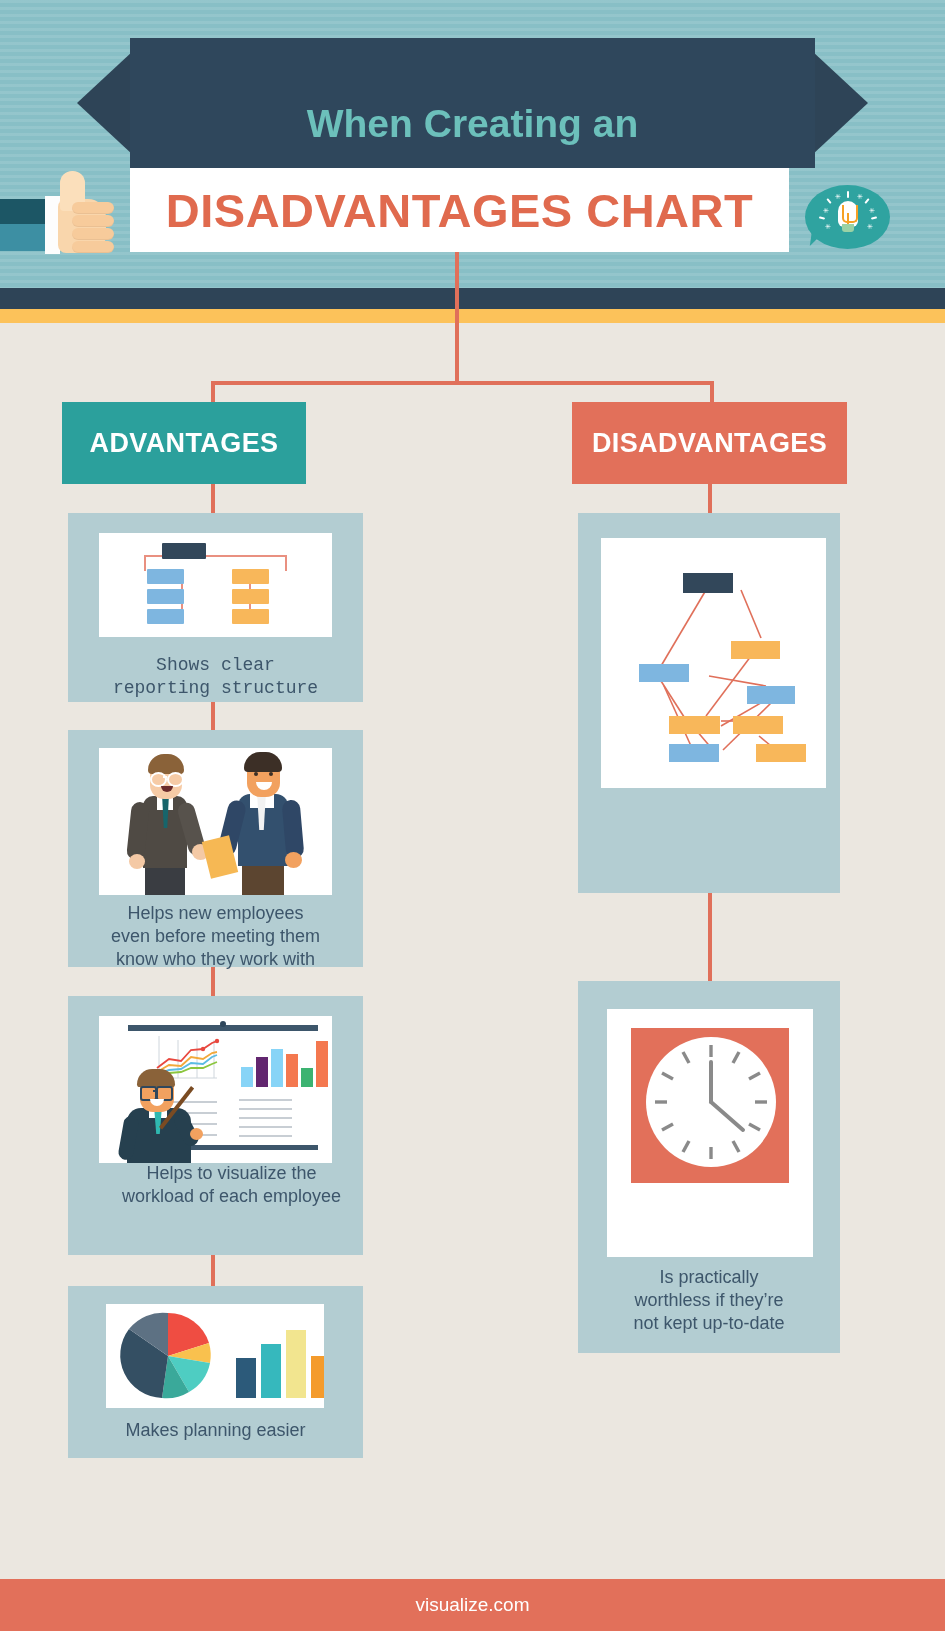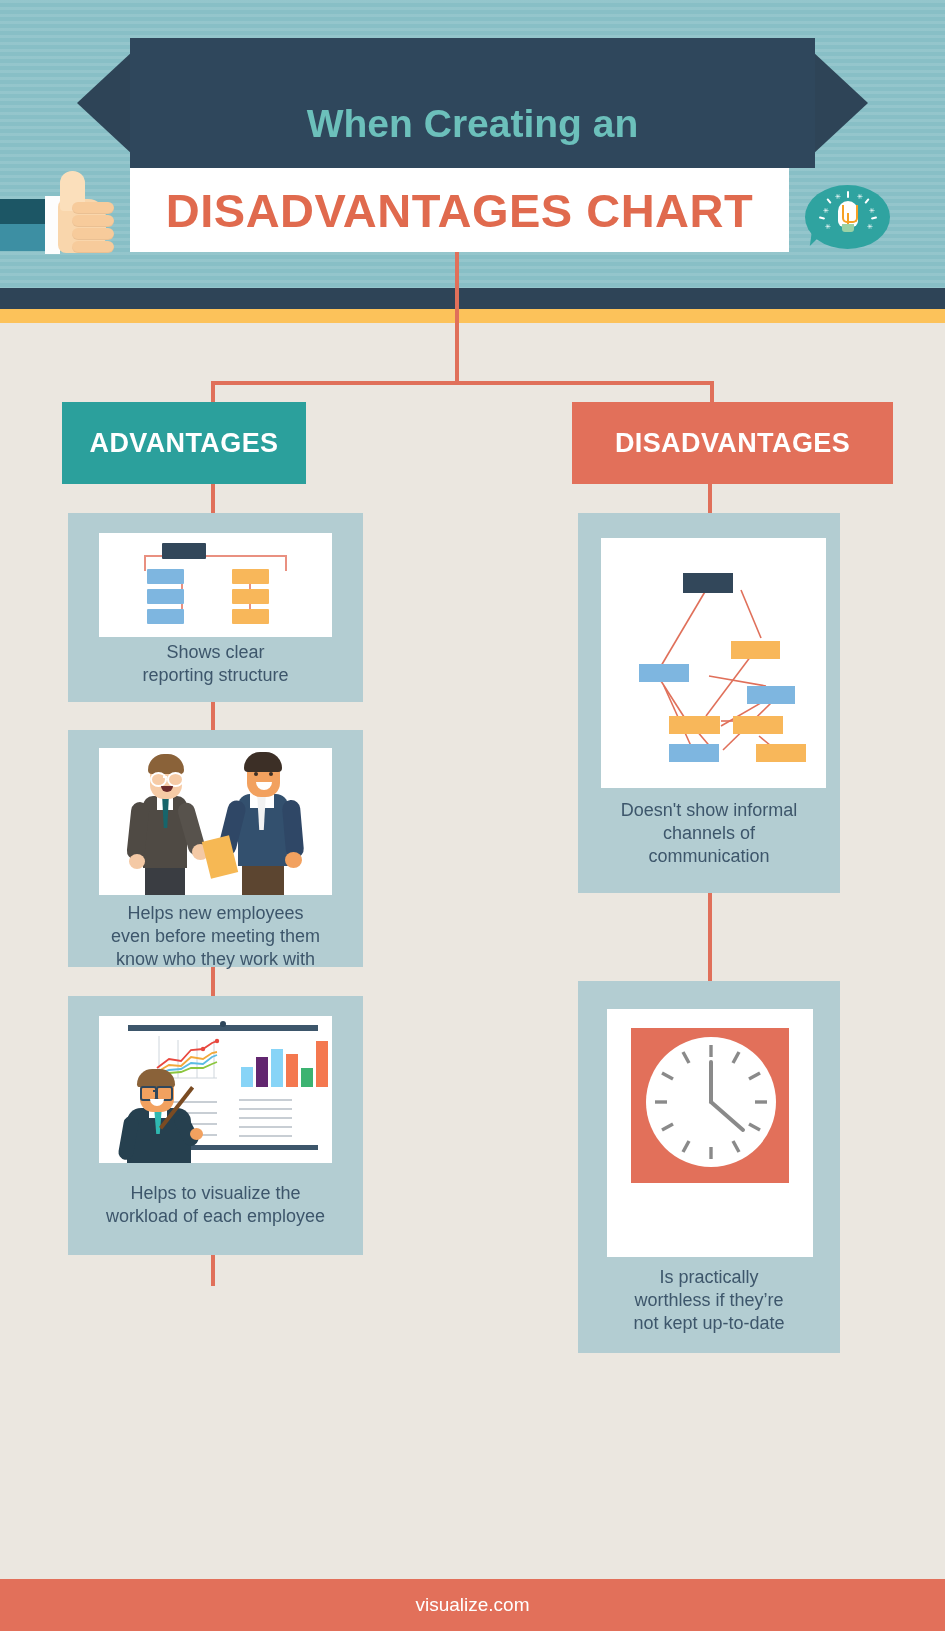--- a/index.html
+++ b/index.html
@@ -81,21 +81,21 @@
 
   
   .conn{position:absolute;background:#e0705a;}
 
   
   .col-head{
     position:absolute;height:82px;display:flex;align-items:center;justify-content:center;
     color:#ffffff;font-size:27px;font-weight:700;letter-spacing:.4px;
   }
   .col-head.adv{left:62px;top:402px;width:244px;background:#2ba09c;}
-  .col-head.dis{left:572px;top:402px;width:321px;background:#e2705a;}
+  .col-head.dis{left:572px;top:402px;width:275px;background:#e2705a;}
 
   
   .card{position:absolute;background:#b3cdd2;}
   .card .inner{background:#ffffff;position:absolute;left:0;top:0;}
   .card .cap{
     position:absolute;left:0;width:100%;text-align:center;
     color:#3d566b;font-size:18px;line-height:23px;font-family:"Liberation Sans", sans-serif;
   }
 
   
@@ -204,21 +204,21 @@
         <div class="ln" style="left:150px;top:50px;width:2px;height:34px;"></div>
         <div class="node" style="left:63px;top:10px;width:44px;height:16px;background:#32475a;"></div>
         <div class="node" style="left:48px;top:36px;width:37px;height:15px;background:#7eb6e0;"></div>
         <div class="node" style="left:48px;top:56px;width:37px;height:15px;background:#7eb6e0;"></div>
         <div class="node" style="left:48px;top:76px;width:37px;height:15px;background:#7eb6e0;"></div>
         <div class="node" style="left:133px;top:36px;width:37px;height:15px;background:#f8b75a;"></div>
         <div class="node" style="left:133px;top:56px;width:37px;height:15px;background:#f8b75a;"></div>
         <div class="node" style="left:133px;top:76px;width:37px;height:15px;background:#f8b75a;"></div>
       </div>
     </div>
-    <div class="cap" style="top:128px;">
+    <div class="cap" style="top:141px;font-family:Liberation Mono, monospace;">
       <div>Shows clear</div>
       <div>reporting structure</div>
     </div>
   </div>
 
   <div class="card" style="left:68px;top:730px;width:295px;height:237px;">
     <div class="inner" style="left:31px;top:18px;width:233px;height:147px;overflow:hidden;">
 
       <div style="position:absolute;left:46px;top:114px;width:40px;height:33px;background:#3a3d42;"></div>
       <div style="position:absolute;left:44px;top:48px;width:44px;height:72px;background:#4f4a44;border-radius:10px 10px 0 0;"></div>
@@ -305,26 +305,46 @@
       <div style="position:absolute;left:50px;top:88px;width:18px;height:14px;background:#ffffff;"></div>
       <div style="position:absolute;left:55px;top:90px;width:8px;height:28px;background:#2fb8b0;clip-path:polygon(0 0,100% 0,72% 100%,28% 100%);"></div>
       <div style="position:absolute;left:41px;top:58px;width:34px;height:38px;background:#f2a15f;border-radius:13px;"></div>
       <div style="position:absolute;left:38px;top:53px;width:38px;height:18px;background:#8a6239;border-radius:16px 16px 3px 3px;"></div>
       <div style="position:absolute;left:41px;top:70px;width:13px;height:11px;border:2px solid #2f475c;border-radius:3px;"></div>
       <div style="position:absolute;left:57px;top:70px;width:13px;height:11px;border:2px solid #2f475c;border-radius:3px;"></div>
       <div style="position:absolute;left:54px;top:74px;width:3px;height:2px;background:#2f475c;"></div>
       <div style="position:absolute;left:51px;top:83px;width:14px;height:7px;background:#ffffff;border-radius:0 0 7px 7px;"></div>
       <div style="position:absolute;left:92px;top:70px;width:4px;height:52px;background:#7a4b22;transform:rotate(38deg);transform-origin:top left;"></div>
     </div>
-    <div class="cap" style="top:186px;">
+    <div class="cap" style="top:166px;margin-left:16px;">
       <div>Helps to visualize the</div>
       <div>workload of each employee</div>
     </div>
   </div>
 
+  <div class="card" style="left:68px;top:1286px;width:295px;height:172px;">
+    <div class="inner" style="left:38px;top:18px;width:218px;height:104px;overflow:hidden;">
+      <svg width="218" height="104" style="position:absolute;left:0;top:0;">
+
+        <path d="M62,52 L62,9 A43,43 0 0,1 103,39 Z" fill="#ef4d42"></path>
+        <path d="M62,52 L103,39 A43,43 0 0,1 104,59 Z" fill="#f9c14e"></path>
+        <path d="M62,52 L104,59 A43,43 0 0,1 83,88 Z" fill="#4ecdc2"></path>
+        <path d="M62,52 L83,88 A43,43 0 0,1 56,94 Z" fill="#3aa99a"></path>
+        <path d="M62,52 L56,94 A43,43 0 0,1 23,25 Z" fill="#344f63"></path>
+        <path d="M62,52 L23,25 A43,43 0 0,1 62,9 Z" fill="#5d7183"></path>
+      </svg>
+      <div class="bar" style="left:130px;top:54px;width:20px;height:40px;background:#2c5a7a;"></div>
+      <div class="bar" style="left:155px;top:40px;width:20px;height:54px;background:#36b8bd;"></div>
+      <div class="bar" style="left:180px;top:26px;width:20px;height:68px;background:#f2e58f;"></div>
+      <div class="bar" style="left:205px;top:52px;width:20px;height:42px;background:#f49b2c;"></div>
+    </div>
+    <div class="cap" style="top:133px;">
+      <div>Makes planning easier</div>
+    </div>
+  </div>
 
   <div class="card" style="left:578px;top:513px;width:262px;height:380px;">
     <div class="inner" style="left:23px;top:25px;width:225px;height:250px;overflow:hidden;">
       <svg width="225" height="250" style="position:absolute;left:0;top:0;">
         <g stroke="#e0705a" stroke-width="1.6" fill="none">
           <line x1="105" y1="52" x2="60" y2="128"></line>
           <line x1="140" y1="52" x2="160" y2="100"></line>
           <line x1="150" y1="118" x2="105" y2="178"></line>
           <line x1="60" y1="143" x2="85" y2="182"></line>
           <line x1="108" y1="138" x2="165" y2="148"></line>
@@ -338,25 +358,20 @@
       </svg>
       <div style="position:absolute;left:82px;top:35px;width:50px;height:20px;background:#32475a;"></div>
       <div style="position:absolute;left:130px;top:103px;width:49px;height:18px;background:#f8b75a;"></div>
       <div style="position:absolute;left:38px;top:126px;width:50px;height:18px;background:#7eb6e0;"></div>
       <div style="position:absolute;left:146px;top:148px;width:48px;height:18px;background:#7eb6e0;"></div>
       <div style="position:absolute;left:68px;top:178px;width:51px;height:18px;background:#f8b75a;"></div>
       <div style="position:absolute;left:132px;top:178px;width:50px;height:18px;background:#f8b75a;"></div>
       <div style="position:absolute;left:68px;top:206px;width:50px;height:18px;background:#7eb6e0;"></div>
       <div style="position:absolute;left:155px;top:206px;width:50px;height:18px;background:#f8b75a;"></div>
     </div>
-    <div class="cap" style="top:286px;">
-      <div>Doesn't show informal</div>
-      <div>channels of</div>
-      <div>communication</div>
-    </div>
   </div>
 
   <div class="card" style="left:578px;top:981px;width:262px;height:372px;">
     <div class="inner" style="left:29px;top:28px;width:206px;height:248px;overflow:hidden;">
       <div class="clock-sq" style="left:24px;top:19px;width:158px;height:155px;"></div>
       <div class="clock-face" style="left:39px;top:28px;width:130px;height:130px;"></div>
       <svg width="206" height="248" style="position:absolute;left:0;top:0;">
         <g stroke="#8a8a8a" stroke-width="3.4" stroke-linecap="butt">
           <line x1="104" y1="36" x2="104" y2="48"></line>
           <line x1="132" y1="43" x2="126" y2="54"></line>

